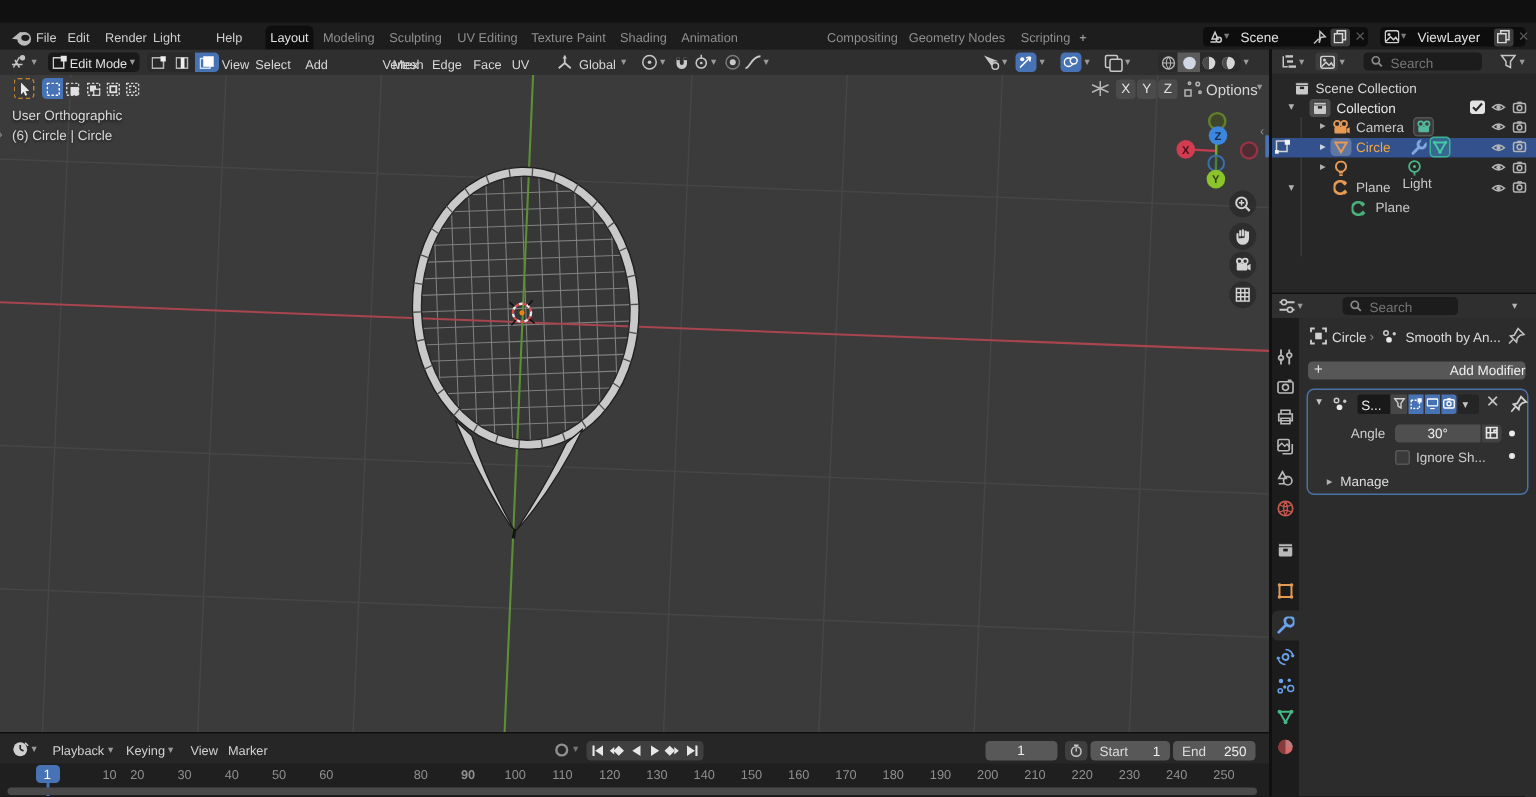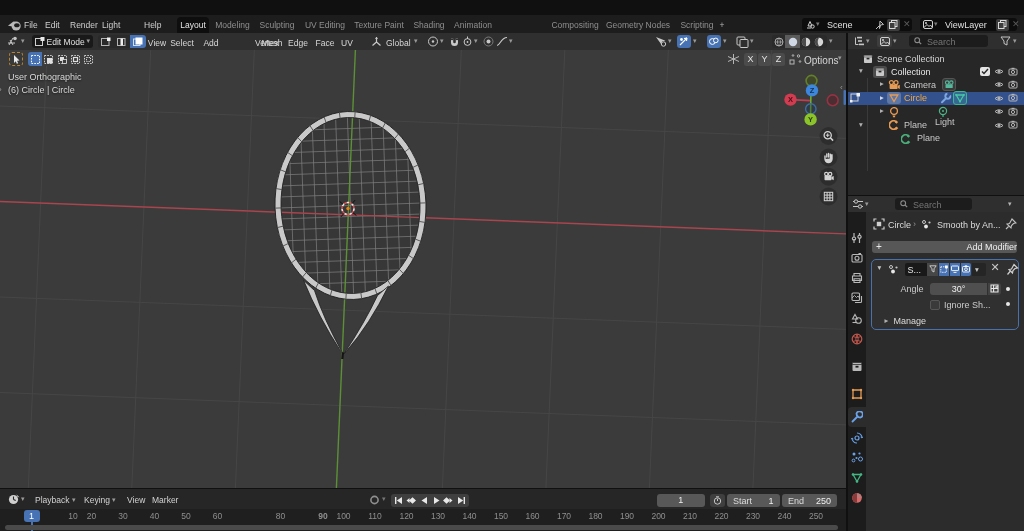--- a/index.html
+++ b/index.html
@@ -428,21 +428,21 @@
     <div class="abs" style="left:0;top:20px;width:846px;height:22px;background:#1f1f1f;"></div>
     <div class="abs" id="ruler" style="left:0;top:21.5px;width:846px;height:12px;color:#8f8f8f;font-size:8.5px;">
         <span style="position:absolute;left:58px;width:30px;text-align:center;">10</span>
         <span style="position:absolute;left:76.5px;width:30px;text-align:center;">20</span>
         <span style="position:absolute;left:108.0px;width:30px;text-align:center;">30</span>
         <span style="position:absolute;left:139.5px;width:30px;text-align:center;">40</span>
         <span style="position:absolute;left:171.0px;width:30px;text-align:center;">50</span>
         <span style="position:absolute;left:202.5px;width:30px;text-align:center;">60</span>
         <span style="position:absolute;left:234.0px;width:30px;text-align:center;margin-top:22px;">70</span>
         <span style="position:absolute;left:265.5px;width:30px;text-align:center;">80</span>
-        <span style="position:absolute;left:308px;width:30px;text-align:center;font-weight:bold;">90</span>
+        <span style="position:absolute;left:297.0px;width:30px;text-align:center;font-weight:bold;">90</span>
         <span style="position:absolute;left:328.5px;width:30px;text-align:center;">100</span>
         <span style="position:absolute;left:360.0px;width:30px;text-align:center;">110</span>
         <span style="position:absolute;left:391.5px;width:30px;text-align:center;">120</span>
         <span style="position:absolute;left:423.0px;width:30px;text-align:center;">130</span>
         <span style="position:absolute;left:454.5px;width:30px;text-align:center;">140</span>
         <span style="position:absolute;left:486.0px;width:30px;text-align:center;">150</span>
         <span style="position:absolute;left:517.5px;width:30px;text-align:center;">160</span>
         <span style="position:absolute;left:549.0px;width:30px;text-align:center;">170</span>
         <span style="position:absolute;left:580.5px;width:30px;text-align:center;">180</span>
         <span style="position:absolute;left:612.0px;width:30px;text-align:center;">190</span>

